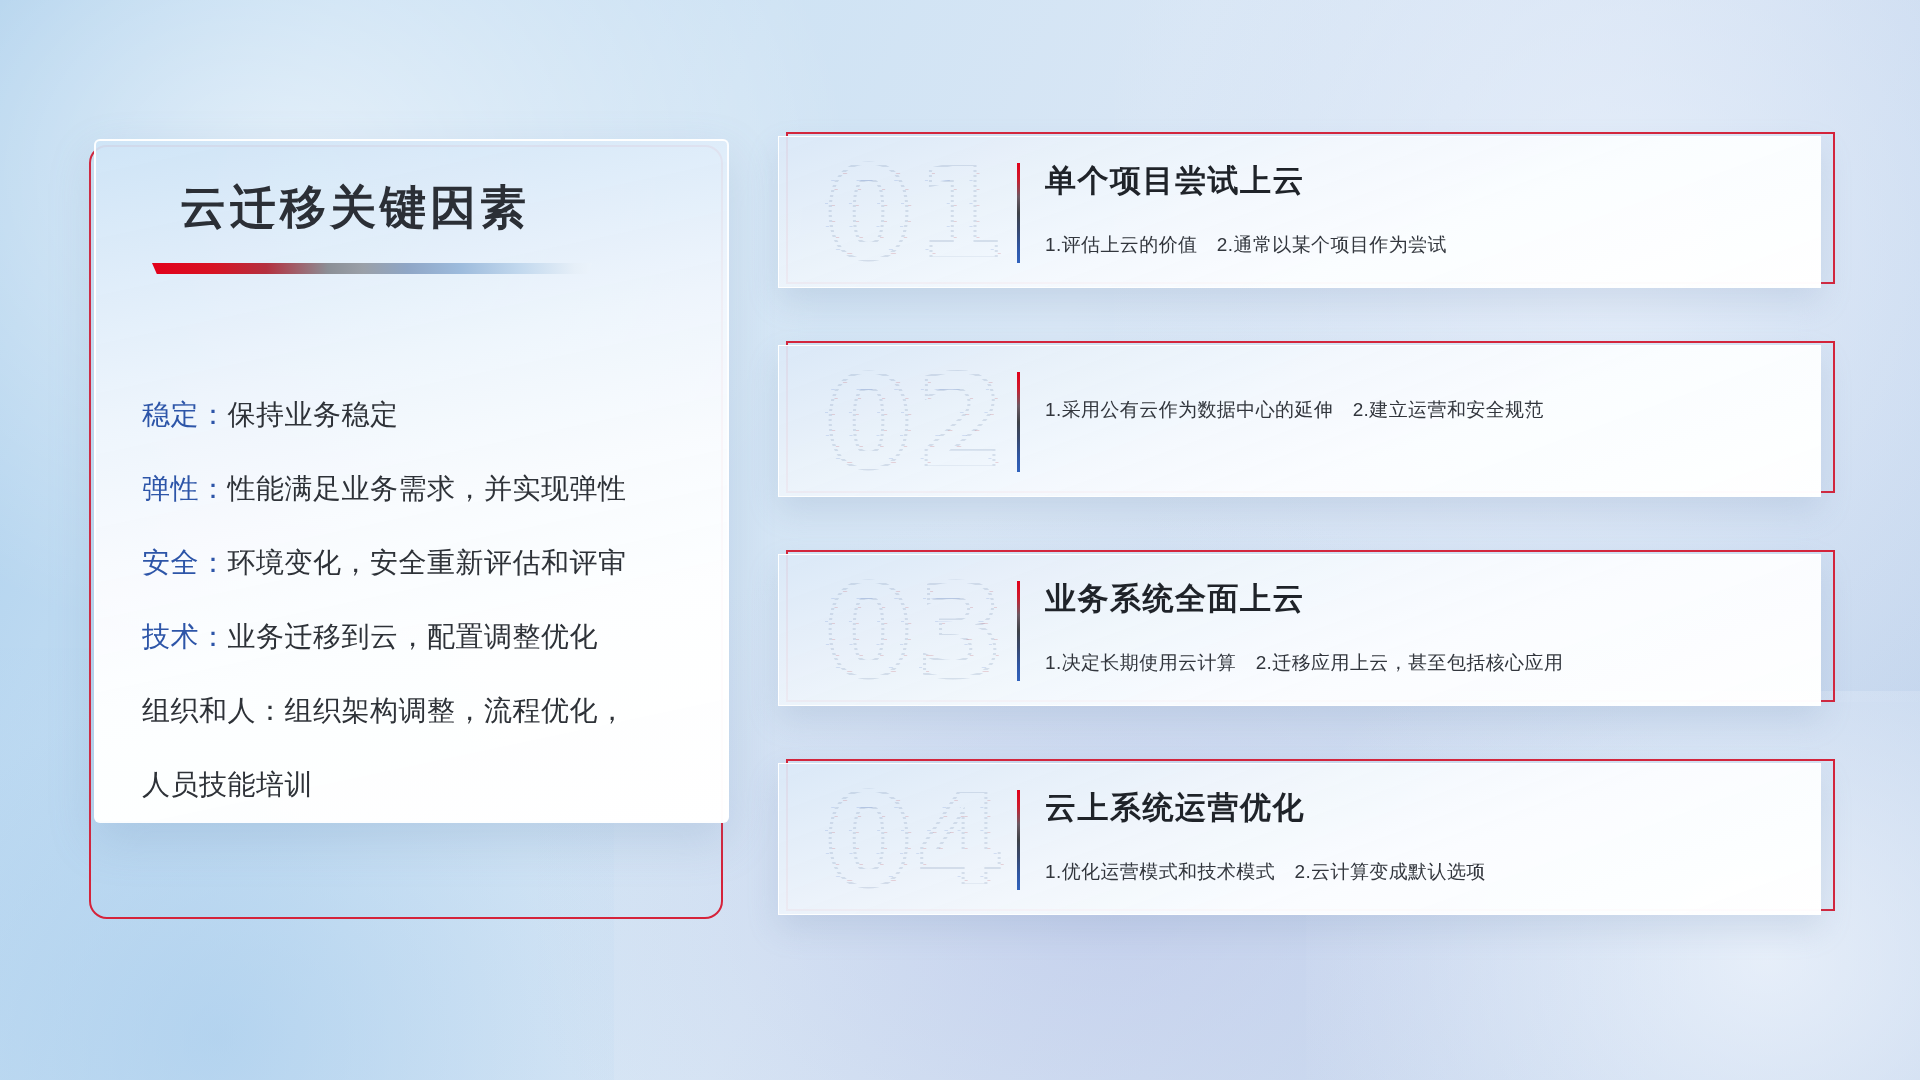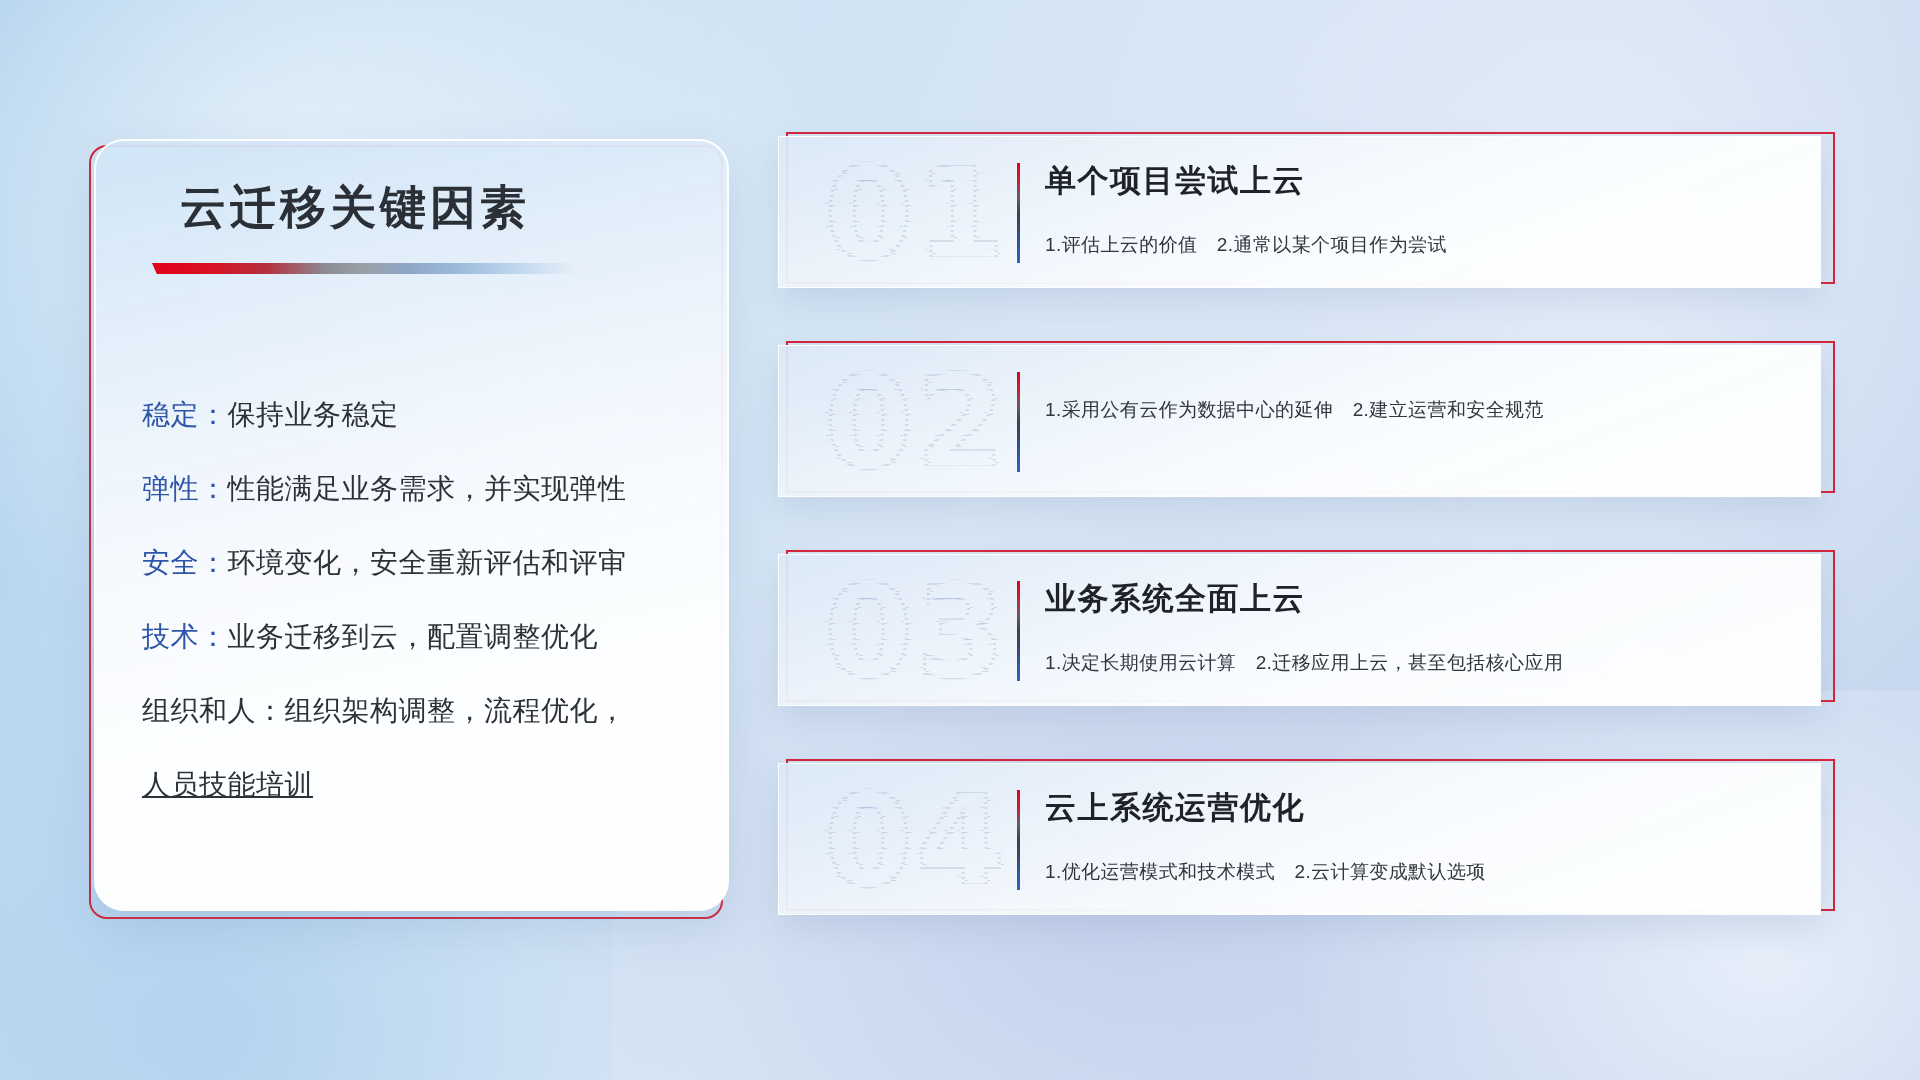--- a/index.html
+++ b/index.html
@@ -71,22 +71,22 @@
   .left-panel-redframe {
     position: absolute;
     left: 0; top: 6px;
     width: 634px; height: 774px;
     border: 2px solid #d5233a;
     border-radius: 18px;
   }
   .left-panel-card {
     position: absolute;
     left: 5px; top: 0;
-    width: 635px; height: 772px;
-    border-radius: 30px;
+    width: 635px; height: 684px;
+    border-radius: 6px;
     border: 2px solid rgba(255,255,255,0.92);
     background:
       linear-gradient(168deg,
         rgba(206,228,246,0.94) 0%,
         rgba(222,236,249,0.95) 16%,
         rgba(238,245,252,0.96) 34%,
         rgba(249,251,254,0.97) 52%,
         rgba(253,254,255,0.985) 70%,
         rgba(255,255,255,0.99) 100%);
     box-shadow: 0 18px 46px rgba(110,140,180,0.22);
@@ -127,21 +127,21 @@
   }
   .panel-row {
     font-size: 28px;
     line-height: 74px;
     color: #2e3238;
     letter-spacing: 0.5px;
     white-space: nowrap;
   }
   .panel-row .k { color: #2d55a8; }
   .panel-row.plain .k { color: #2e3238; }
-  .panel-row.cont { line-height: 74px; text-decoration: underline; }
+  .panel-row.cont { line-height: 74px; }
 
   
   .cards { position: absolute; left: 778px; top: 136px; }
   .card-wrap {
     position: absolute;
     width: 1045px; height: 153px;
   }
   .card-wrap.c1 { top: 0; }
   .card-wrap.c2 { top: 209px; padding-left: 24px; }
   .card-wrap.c3 { top: 418px; padding-left: 16px; }

